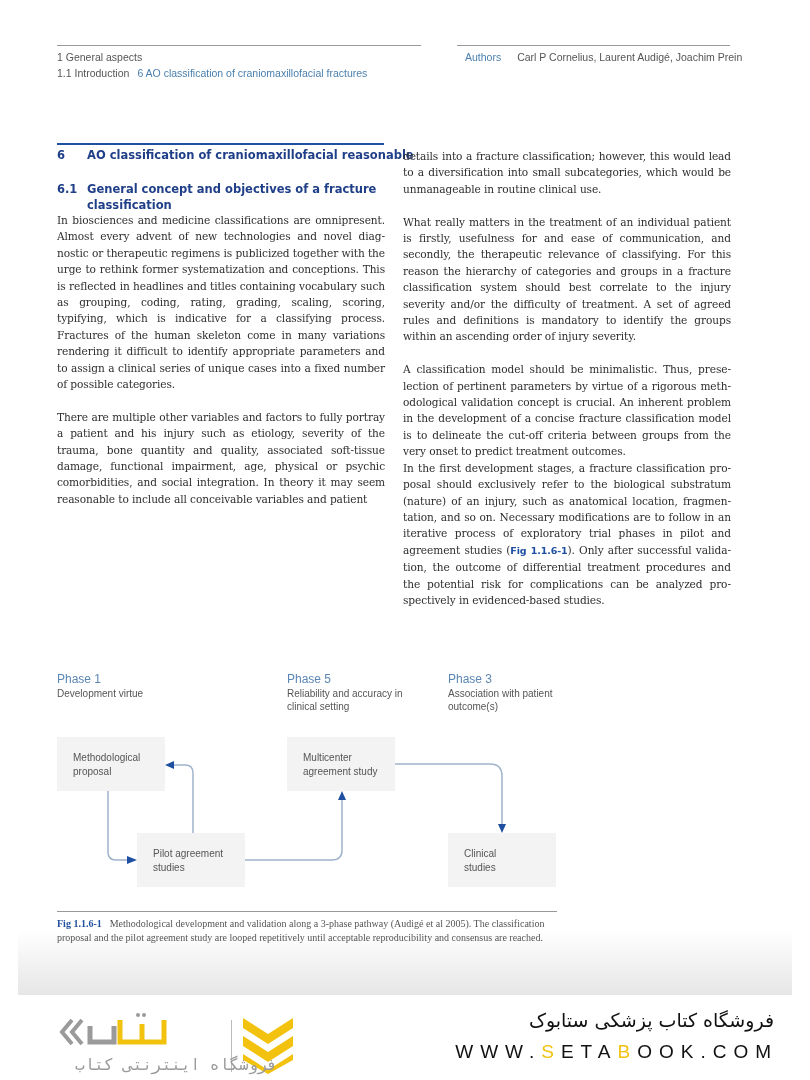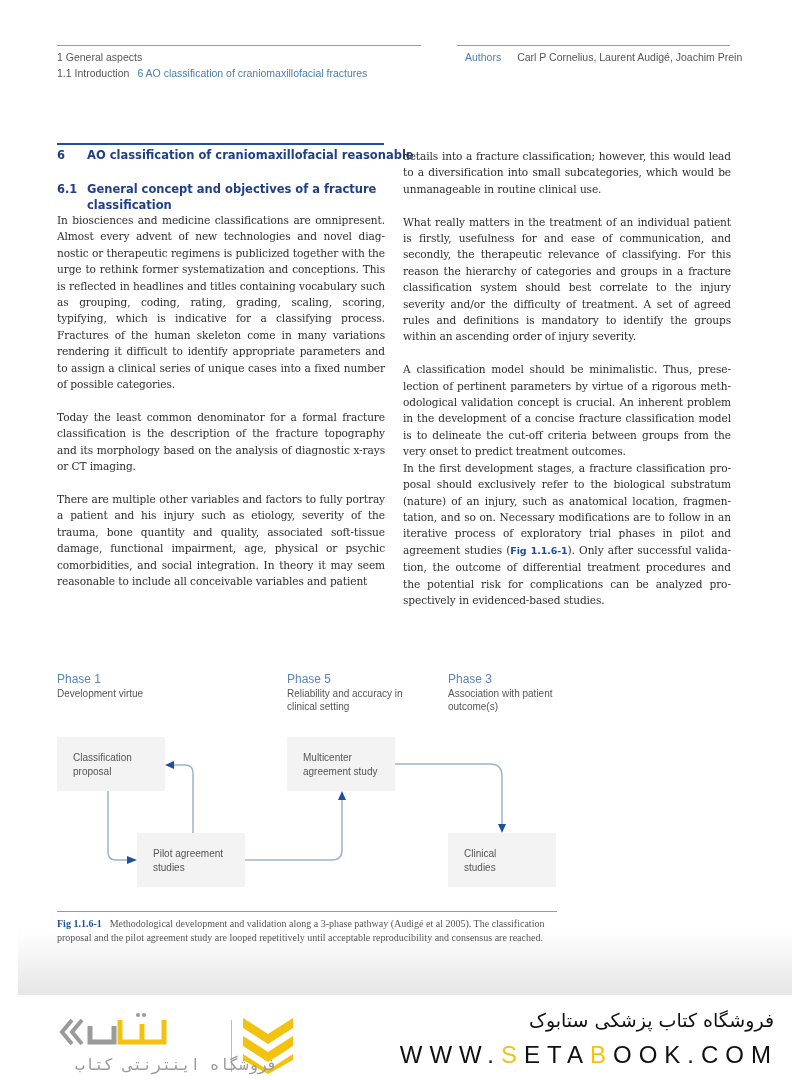--- a/index.html
+++ b/index.html
@@ -53,21 +53,21 @@
 
   .cap-rule { position: absolute; left: 57px; top: 911px; width: 500px; height: 1px; background: #999; }
   .caption { position: absolute; left: 57px; top: 917px; width: 505px; font-family: Liberation Serif, serif; font-size: 10px; line-height: 13.5px; color: #555; }
   .caption .fig { font-weight: bold; color: #1f4fa0; margin-right: 8px; }
 
   .footer { position: absolute; left: 0; top: 995px; width: 810px; height: 85px; background: #ffffff; }
   .logo { position: absolute; left: 58px; top: 1012px; width: 260px; height: 62px; }
   .logo-divider { position: absolute; left: 231px; top: 1020px; width: 1px; height: 52px; background: #bbbbbb; }
   .logo-sub { position: absolute; left: 75px; top: 1055px; font-family: Liberation Mono, monospace; font-size: 16px; color: #9a9a9a; direction: rtl; white-space: nowrap; }
   .store-name { position: absolute; right: 36px; top: 1009px; font-family: "DejaVu Sans", sans-serif; font-size: 19px; color: #111; direction: rtl; white-space: nowrap; }
-  .store-url { position: absolute; right: 32px; top: 1041px; font-family: "Liberation Sans", sans-serif; font-size: 24px; letter-spacing: 7px; color: #111; white-space: nowrap; }
+  .store-url { position: absolute; right: 32px; top: 1041px; font-family: "Liberation Sans", sans-serif; font-size: 19px; letter-spacing: 7px; color: #111; white-space: nowrap; }
   .store-url .hl { color: #f2c20f; }
 </style>
 </head>
 <body>
 
 <div class="page"></div>
 
 <div class="header-rule-left"></div>
 <div class="header-rule-right"></div>
 <div class="hdr hdr-1">1  General aspects</div>
@@ -82,21 +82,20 @@
 <div class="h1">
   <span class="num">6</span><span>AO classification of craniomaxillofacial reasonable</span>
 </div>
 <div class="h2">
   <span class="num">6.1</span>
   <span class="txt">General concept and objectives of a fracture classification</span>
 </div>
 
 <div class="col col-left">
   <p>In biosciences and medicine classifications are omnipresent. Almost every advent of new technologies and novel diag­nostic or therapeutic regimens is publicized together with the urge to rethink former systematization and conceptions. This is reflected in headlines and titles containing vocabu­lary such as grouping, coding, rating, grading, scaling, scor­ing, typifying, which is indicative for a classifying process. Fractures of the human skeleton come in many variations rendering it difficult to identify appropriate parameters and to assign a clinical series of unique cases into a fixed number of possible categories.</p>
-  <p>Today the least common denominator for a formal fracture classification is the description of the fracture topography and its morphology based on the analysis of diagnostic x-rays or CT imaging.</p>
   <p class="tight">There are multiple other variables and factors to fully por­tray a patient and his injury such as etiology, severity of the trauma, bone quantity and quality, associated soft-tissue damage, functional impairment, age, physical or psychic comorbidities, and social integration. In theory it may seem reasonable to include all conceivable variables and patient</p>
 </div>
 
 <div class="col col-right">
   <p>details into a fracture classification; however, this would lead to a diversification into small subcategories, which would be unmanageable in routine clinical use.</p>
   <p>What really matters in the treatment of an individual patient is firstly, usefulness for and ease of communication, and secondly, the therapeutic relevance of classifying. For this reason the hierarchy of categories and groups in a fracture classification system should best correlate to the injury severity and/or the difficulty of treatment. A set of agreed rules and definitions is mandatory to identify the groups within an ascending order of injury severity.</p>
   <p class="tight">A classification model should be minimalistic. Thus, prese­lection of pertinent parameters by virtue of a rigorous meth­odological validation concept is crucial. An inherent problem in the development of a concise fracture classification model is to delineate the cut-off criteria between groups from the very onset to predict treatment outcomes.</p>
   <p class="tight"><span>In the first development stages, a fracture classification pro­posal should exclusively refer to the biological substratum (nature) of an injury, such as anatomical location, fragmen­tation, and so on. Necessary modifications are to follow in an iterative process of exploratory trial phases in pilot and agreement studies (</span><a class="figref">Fig 1.1.6-1</a><span>). Only after successful valida­tion, the outcome of differential treatment procedures and the potential risk for complications can be analyzed pro­spectively in evidenced-based studies.</span></p>
 </div>
 
@@ -109,21 +108,21 @@
   <div>Reliability and accuracy in</div>
   <div>clinical setting</div>
 </div>
 <div class="phase phase-3">
   <div class="pt">Phase 3</div>
   <div>Association with patient</div>
   <div>outcome(s)</div>
 </div>
 
 <div class="box box-classif">
-  <div>Classification</div>
+  <div>Methodological</div>
   <div>proposal</div>
 </div>
 <div class="box box-pilot">
   <div>Pilot agreement</div>
   <div>studies</div>
 </div>
 <div class="box box-multi">
   <div>Multicenter</div>
   <div>agreement study</div>
 </div>

